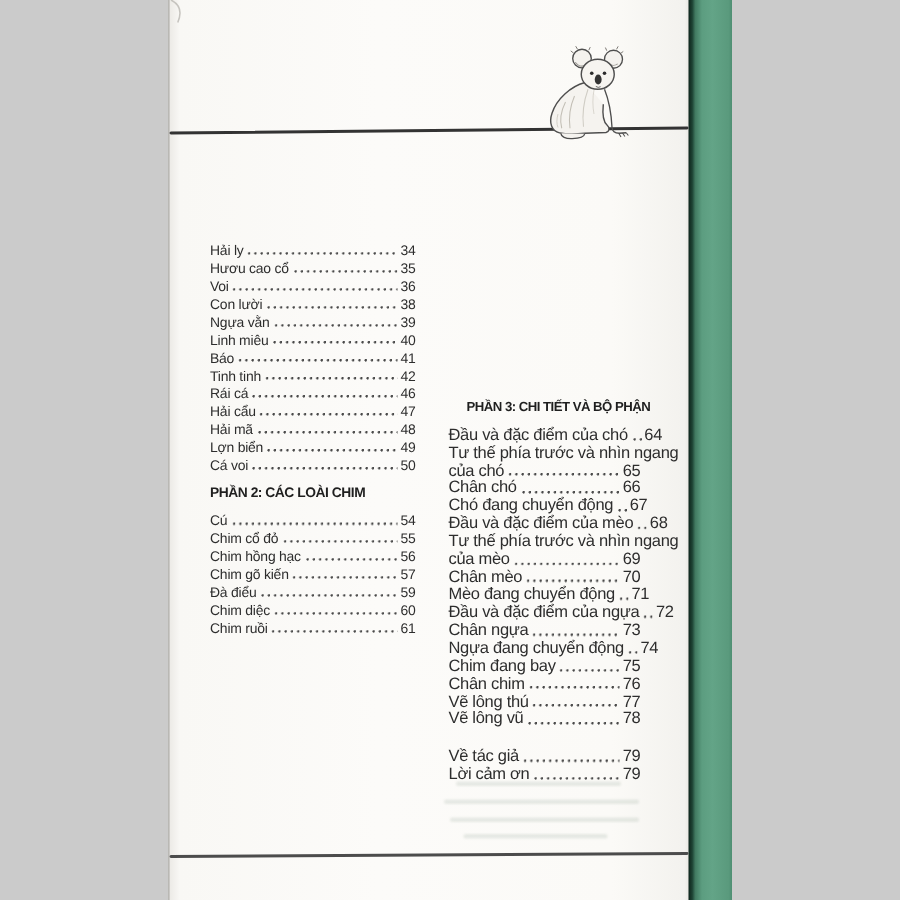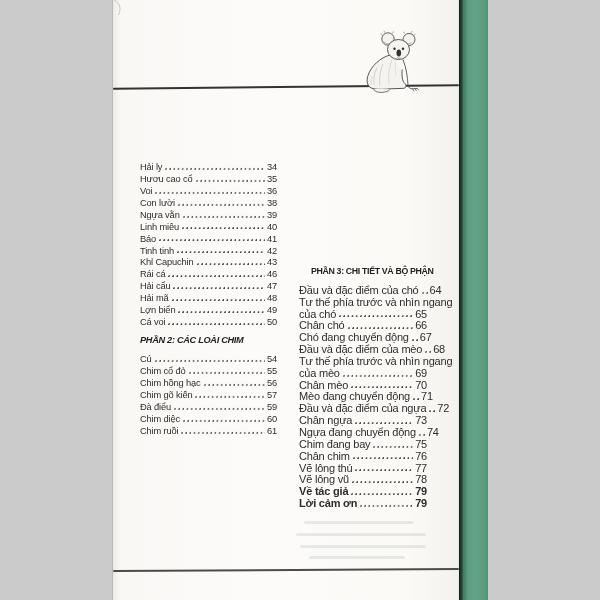--- a/index.html
+++ b/index.html
@@ -23,23 +23,23 @@
 
   .row{display:flex;align-items:flex-end;height:11.95px;font-size:9.3px;letter-spacing:-0.15px;white-space:nowrap;color:#2d2d2d;}
   .col-right .row{font-size:11px;height:11.85px;letter-spacing:-0.2px;}
   .lbl{flex:0 0 auto;}
   .pg{flex:0 0 auto;}
   .dots{flex:1 1 auto;align-self:flex-end;height:3.6px;margin:0 2px 1.6px 3px;min-width:6px;
     background-image:radial-gradient(circle at 1.1px 1.9px,#4a4a4a 0.75px,rgba(0,0,0,0) 0.95px);
     background-size:4.2px 3.6px;background-repeat:repeat-x;}
 
   .section-title{font-weight:bold;white-space:nowrap;color:#1f1f1f;}
-  .col-left .section-title{font-size:9.2px;letter-spacing:-0.3px;margin:8px 0 4px;height:13px;font-style:italic;}
+  .col-left .section-title{font-size:9.2px;letter-spacing:-0.3px;margin:8px 0 4px;height:13px;}
   .col-right .section-title{font-size:8.8px;letter-spacing:-0.35px;margin:0 12px 5px;height:13px;}
-  .end-list{font-weight:bold;}
+  .end-list{margin-top:13px;}
 
   .koala{position:absolute;left:352px;top:26px;}
 
   .showthrough{position:absolute;background:rgba(120,140,126,0.16);height:3px;border-radius:2px;filter:blur(0.6px);}
 </style>
 </head>
 <body>
 
 <div class="page"></div>
 <div class="cover-strip"></div>
@@ -121,25 +121,20 @@
         <span class="lbl">Báo</span>
         <span class="dots"></span>
         <span class="pg">41</span>
       </div>
       <div class="row">
         <span class="lbl">Tinh tinh</span>
         <span class="dots"></span>
         <span class="pg">42</span>
       </div>
       <div class="row">
-        <span class="lbl">Khỉ Capuchin</span>
-        <span class="dots"></span>
-        <span class="pg">43</span>
-      </div>
-      <div class="row">
         <span class="lbl">Rái cá</span>
         <span class="dots"></span>
         <span class="pg">46</span>
       </div>
       <div class="row">
         <span class="lbl">Hải cẩu</span>
         <span class="dots"></span>
         <span class="pg">47</span>
       </div>
       <div class="row">

